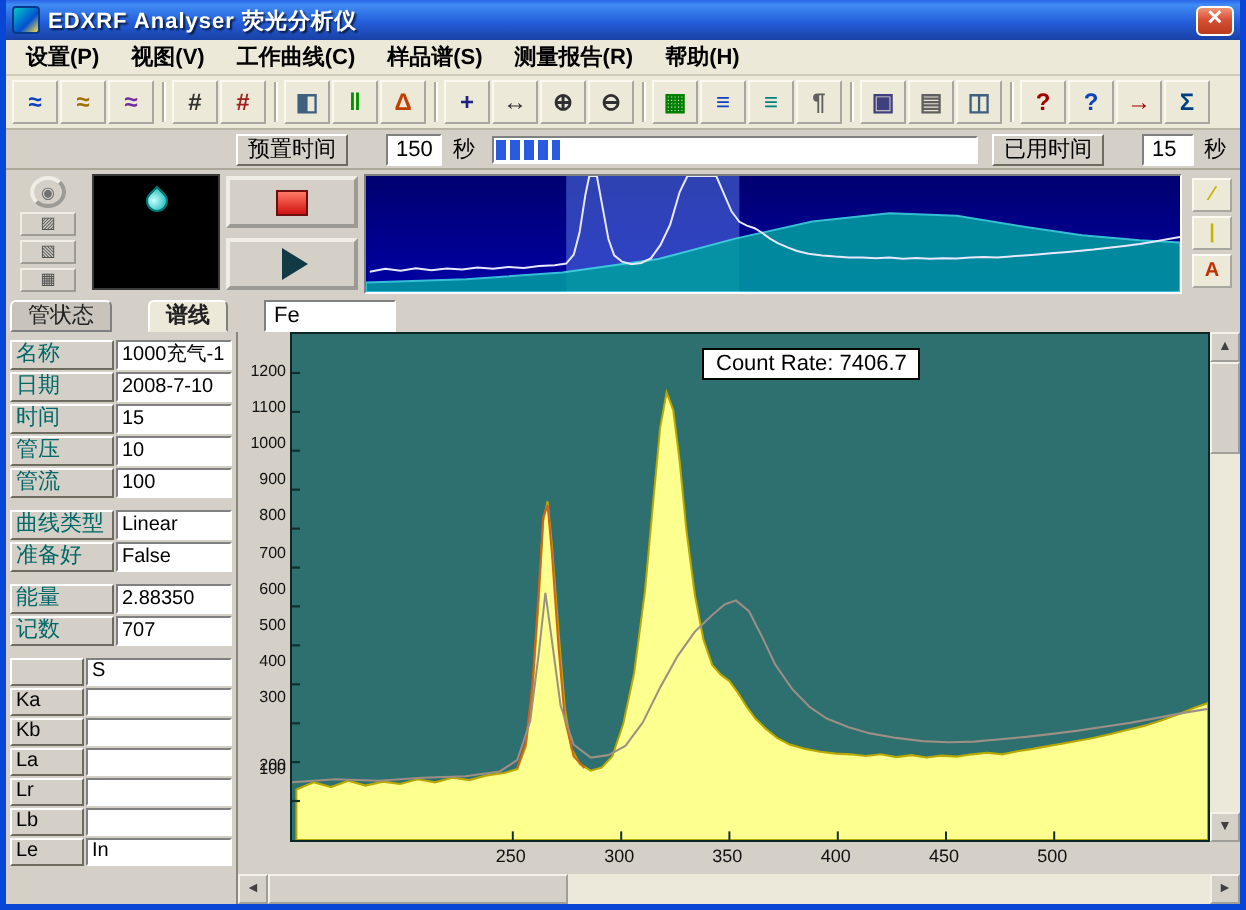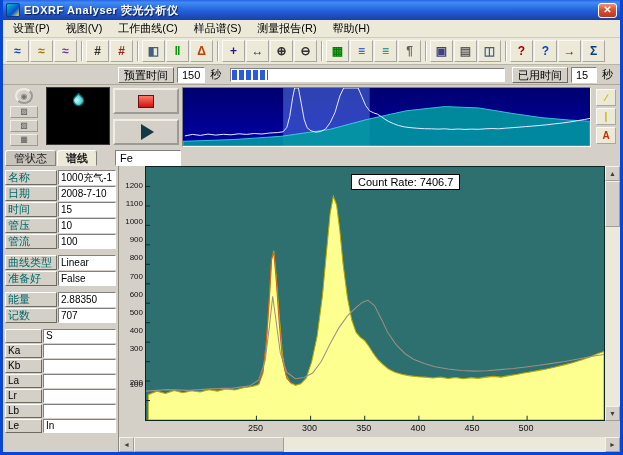--- a/index.html
+++ b/index.html
@@ -9,31 +9,31 @@
   
   .titlebar { height:20px; background:linear-gradient(180deg,#2a62e8 0%,#3f8cf3 12%,#245edb 55%,#1941a5 100%);
     display:flex; align-items:center; padding:0 3px; gap:4px; }
   .app-icon { width:14px; height:14px; background:linear-gradient(135deg,#00c8c8 0%,#0050d0 60%,#ffe040 100%);
     border:1px solid #083a8a; border-radius:2px; }
   .title-text { flex:1; color:#fff; font-weight:bold; font-size:11px; text-shadow:1px 1px 1px rgba(0,0,0,.7); letter-spacing:.5px; }
   .close-btn { width:19px; height:15px; border:1px solid #fff; border-radius:3px; color:#fff;
     background:linear-gradient(180deg,#f09476,#d75036 45%,#bc3a1d); font-size:10px; line-height:12px; text-align:center; font-weight:bold; cursor:default; }
   
   .menubar { height:18px; background:#ece9d8; border-bottom:1px solid #cfccbc; display:flex; align-items:center; font-size:11px; padding-left:2px; }
-  .menu-item { padding:1px 8px; color:#000; }
+  .menu-item { padding:1px 8px; color:#000;font-weight:bold; }
   
   .toolbar { height:27px; background:#ece9d8; border-bottom:1px solid #b8b5a5; display:flex; align-items:center; padding:1px 3px; }
   .tb-btn { width:23px; height:22px; border:1px outset #fbf9f1; background:#ece9d8; display:flex; align-items:center; justify-content:center;
     font-size:12px; font-weight:bold; margin-right:1px; }
   .tb-sep { width:2px; height:20px; border-left:1px solid #aca899; border-right:1px solid #fff; margin:0 3px; }
   
   .timebar { height:20px; background:#d4d0c8; border-bottom:1px solid #aca899; display:flex; align-items:center; gap:3px; padding:1px 5px 1px 0; }
   .tb-spacer { width:112px; height:100%; }
   .raised { background:#d4d0c8; border:1px solid; border-color:#fff #6d6a5e #6d6a5e #fff; font-size:11px; height:16px; line-height:14px; padding:0 5px; white-space:nowrap; }
-  .inset-val { background:#fff; border:1px solid; border-color:#808080 #fff #fff #808080; font-size:11px; height:16px; line-height:14px; padding:0 4px; min-width:26px; white-space:nowrap; }
+  .inset-val { background:#fff; border:1px solid; border-color:#808080 #fff #fff #808080; font-size:11px; height:16px; line-height:14px; padding:0 4px; min-width:26px; white-space:nowrap;margin-left:16px; }
   .unit { font-size:11px; padding:0 2px; white-space:nowrap; }
   .progress { flex:1; height:14px; background:#fff; border:1px solid; border-color:#808080 #fff #fff #808080; position:relative; margin:0 4px; }
   .progress-fill { position:absolute; left:1px; top:1px; bottom:1px;
     background:repeating-linear-gradient(90deg,#2a5ae0 0 5px,#ffffff 5px 7px); }
   
   .upper { height:64px; background:#d4d0c8; display:flex; padding:2px; gap:3px; }
   .aux-col { width:38px; display:flex; flex-direction:column; align-items:center; gap:2px; padding-top:1px; }
   .round-btn { width:18px; height:16px; border-radius:50%; background:#d4d0c8; border:2px outset #f0ede4;
     display:flex; align-items:center; justify-content:center; font-size:8px; }
   .aux-btn { width:28px; height:12px; background:#d4d0c8; border:1px outset #f0ede4; font-size:8px; line-height:10px; text-align:center; }
@@ -238,21 +238,21 @@
         <div class="marker-btn">
           <span style="color: rgb(200, 180, 0);">|</span>
         </div>
         <div class="marker-btn">
           <span style="color: rgb(192, 48, 0);">A</span>
         </div>
       </div>
   </div>
 
   <div class="tabs-row">
-    <span id="side-tabs" style="display:flex;gap:1px;align-items:flex-end;">
+    <span id="side-tabs" style="display:flex;gap:18px;align-items:flex-end;">
         <div class="side-tab">管状态</div>
         <div class="side-tab active">谱线</div>
       </span>
     <div class="inset-val element-field">Fe</div>
   </div>
 
   <div class="bottom">
 
     <div class="left-panel" id="left-panel">
         <div class="info-row">

